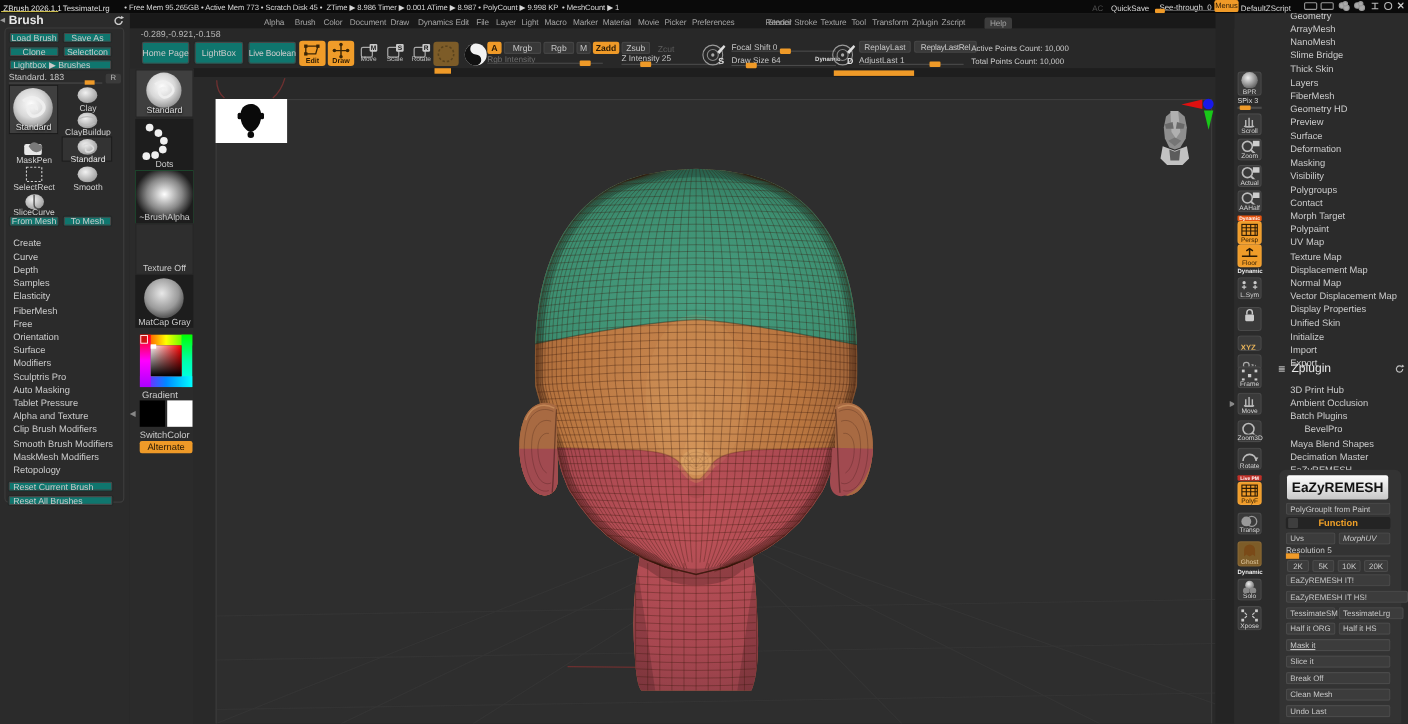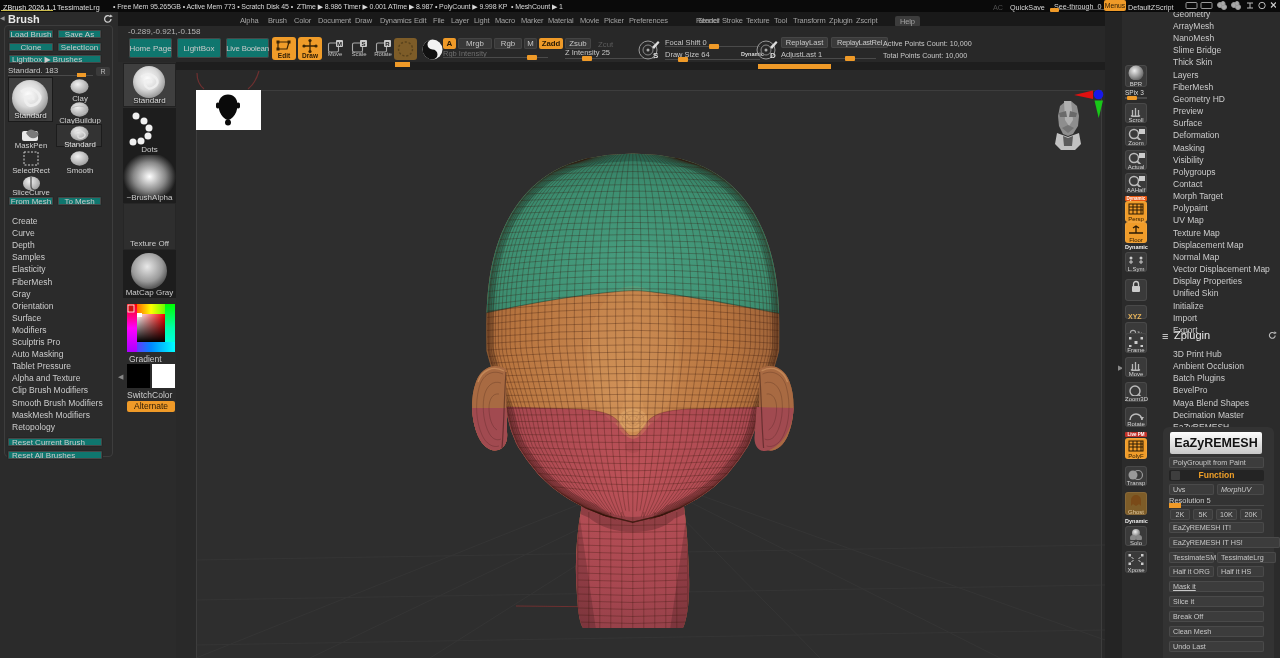--- a/index.html
+++ b/index.html
@@ -255,21 +255,21 @@
 <div class="thl" style="left:8px;top:188px;width:46px">SliceCurve</div>
 <div class="btn" style="left:8px;top:196px;width:46px;height:10px;font-size:8px;border-radius:2px">From Mesh</div>
 <div class="btn" style="left:57px;top:196px;width:45px;height:10px;font-size:8px;border-radius:2px">To Mesh</div>
 
 <div class="li" style="top:216px;left:12px">Create</div>
     <div class="li" style="top:228.1px;left:12px">Curve</div>
     <div class="li" style="top:240.2px;left:12px">Depth</div>
     <div class="li" style="top:252.29999999999998px;left:12px">Samples</div>
     <div class="li" style="top:264.4px;left:12px">Elasticity</div>
     <div class="li" style="top:276.5px;left:12px">FiberMesh</div>
-    <div class="li" style="top:288.6px;left:12px">Gray</div>
+    <div class="li" style="top:288.6px;left:12px">Free</div>
     <div class="li" style="top:300.70000000000005px;left:12px">Orientation</div>
     <div class="li" style="top:312.80000000000007px;left:12px">Surface</div>
     <div class="li" style="top:324.9000000000001px;left:12px">Modifiers</div>
     <div class="li" style="top:337.0000000000001px;left:12px">Sculptris Pro</div>
     <div class="li" style="top:349.10000000000014px;left:12px">Auto Masking</div>
     <div class="li" style="top:361.20000000000016px;left:12px">Tablet Pressure</div>
     <div class="li" style="top:373.3000000000002px;left:12px">Alpha and Texture</div>
     <div class="li" style="top:385.4000000000002px;left:12px">Clip Brush Modifiers</div>
     <div class="li" style="top:397.5000000000002px;left:12px">Smooth Brush Modifiers</div>
     <div class="li" style="top:409.60000000000025px;left:12px">MaskMesh Modifiers</div>
@@ -794,21 +794,21 @@
       <div class="li" style="top:312.8px;left:13px">Export</div>
 <div class="abs" style="left:2px;top:318px;font-size:11px;color:#e8e8e8">≡&nbsp;</div>
 <div class="abs" style="left:14px;top:317px;font-size:11px;color:#e8e8e8">Zplugin</div>
 <svg class="abs" style="left:108px;top:319px" width="9" height="9" viewBox="0 0 10 10">
         <path d="M8 5 a3.2 3.2 0 1 1 -1 -2.4" fill="none" stroke="#bbb" stroke-width="1.2"></path>
         <path d="M7.2 0.4 L9.8 2.2 L6.8 3.6 Z" fill="#bbb"></path>
       </svg>
 <div class="li" style="top:336.5px;left:13px">3D Print Hub</div>
       <div class="li" style="top:348.8px;left:13px">Ambient Occlusion</div>
       <div class="li" style="top:361.1px;left:13px">Batch Plugins</div>
-      <div class="li" style="top:373.4px;left:13px">BevelPro</div>
+      <div class="li" style="top:373.4px;left:26px">BevelPro</div>
       <div class="li" style="top:385.7px;left:13px">Maya Blend Shapes</div>
       <div class="li" style="top:398.0px;left:13px">Decimation Master</div>
       <div class="li" style="top:410.3px;left:13px">EaZyREMESH</div>
 <div class="abs" style="left:3px;top:415px;width:111px;height:243px;background:#333333;border-radius:6px 6px 0 0"></div>
 <div class="abs" style="left:10px;top:420px;width:92px;height:22px;background:linear-gradient(#fdfdfd,#c8c8c8);border-radius:2px;display:flex;align-items:center;justify-content:center;font-size:12.5px;font-weight:bold;color:#111">EaZyREMESH</div>
 <div class="abs" style="left:9px;top:458px;width:95px;height:11px;background:#242424;border-radius:2px"></div>
 <div class="abs" style="left:11px;top:459px;width:9px;height:9px;background:#3e3e3e;border-radius:1px"></div>
 <div class="abs" style="left:9px;top:458px;width:95px;height:11px;font-size:8.5px;font-weight:bold;color:#f0a028;text-align:center;line-height:11px">Function</div>
 <div class="abs" style="left:9px;top:484px;font-size:7.5px;color:#c8c8c8">Resolution 5</div>
 <div class="abs" style="left:9px;top:493px;width:95px;height:1px;background:#4a4a4a"></div>

